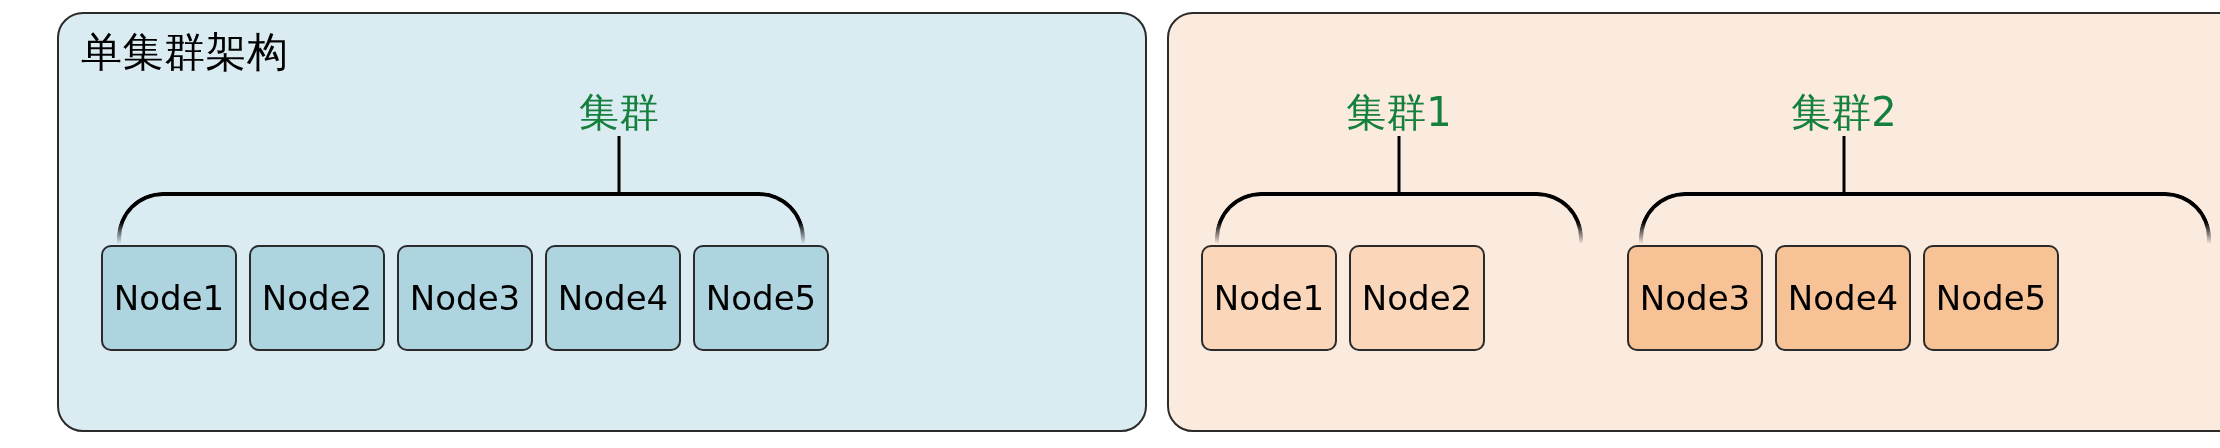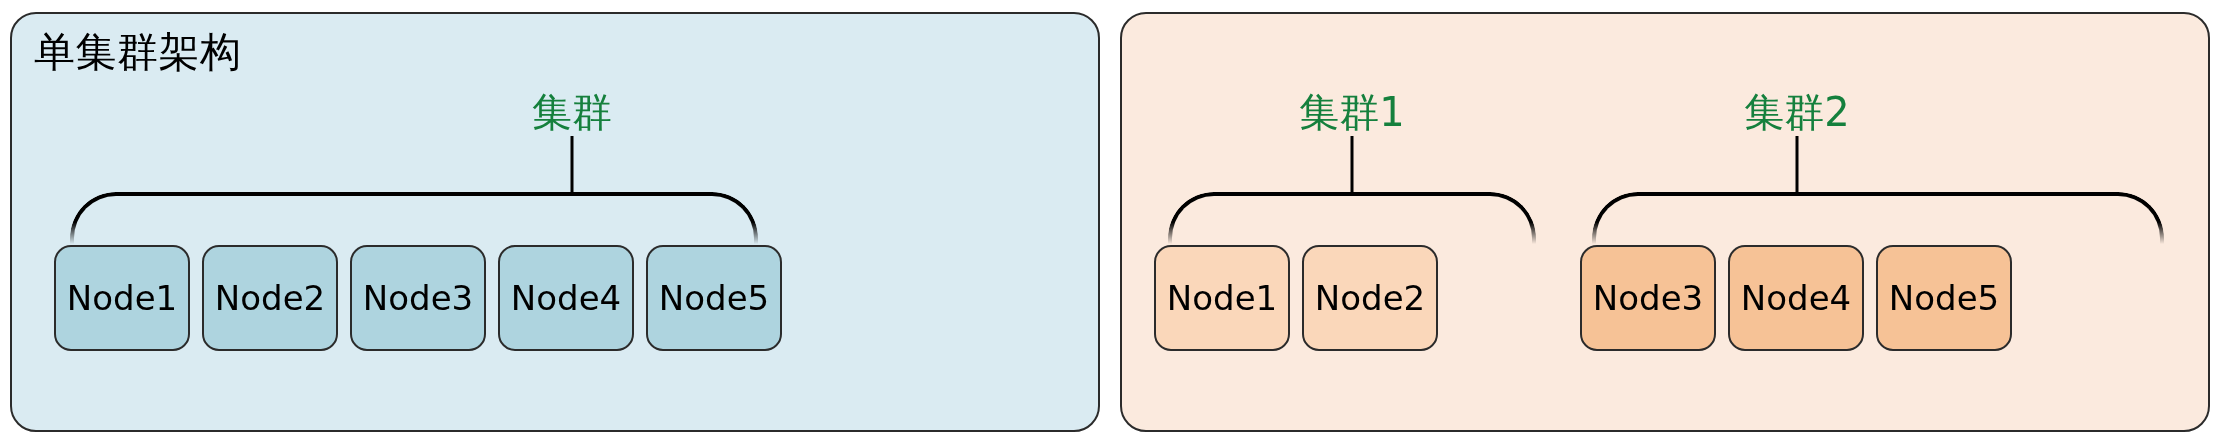--- a/index.html
+++ b/index.html
@@ -10,20 +10,21 @@
   body {
     width: 2220px;
     height: 448px;
     font-family: "DejaVu Sans", "Liberation Sans", sans-serif;
     overflow: hidden;
   }
   #canvas {
     position: relative;
     width: 2060px;
     height: 448px;
+    margin-left: 47px;
   }
 
   
   .panel {
     position: absolute;
     box-sizing: border-box;
     border: 2px solid #2b2b2b;
     border-radius: 26px;
   }
   .panel.single {
@@ -85,21 +86,21 @@
     height: 52px;
     -webkit-mask-image: linear-gradient(to bottom, #000 0%, #000 58%, rgba(0,0,0,0) 100%);
     mask-image: linear-gradient(to bottom, #000 0%, #000 58%, rgba(0,0,0,0) 100%);
   }
 
   
   .node {
     position: absolute;
     box-sizing: border-box;
     border: 2px solid #2b2b2b;
-    border-radius: 17px;
+    border-radius: 10px;
     display: flex;
     align-items: center;
     justify-content: center;
     font-size: 34px;
     color: #000000;
     white-space: nowrap;
   }
   .node.blue   { background: #aed4df; }
   .node.orange-light { background: #fad7ba; }
   .node.orange-deep  { background: #f6c296; }

